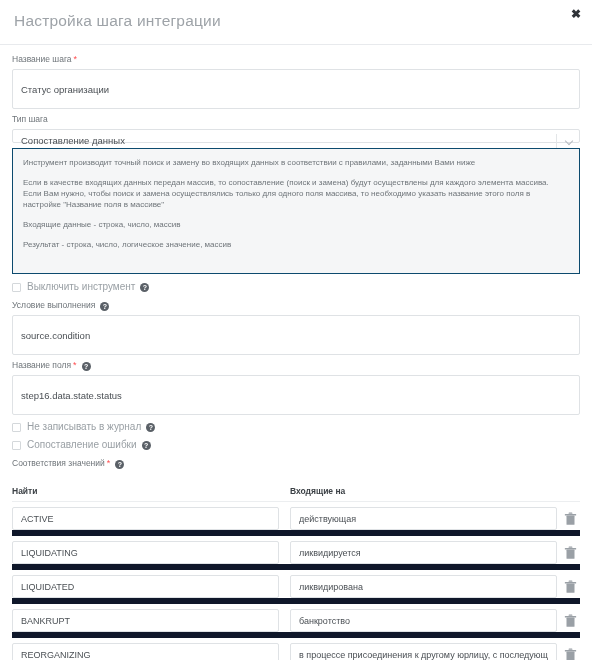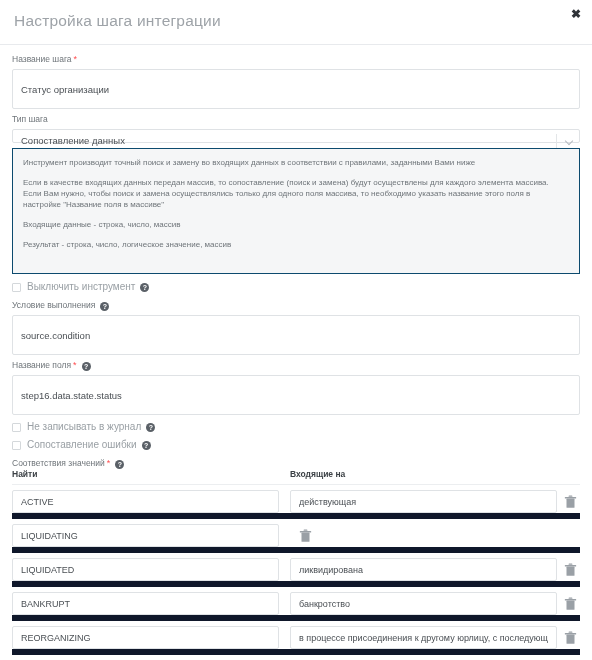--- a/index.html
+++ b/index.html
@@ -160,21 +160,21 @@
   }
   .checkbox-label {
     font-size: 10px;
     color: #9aa0a5;
     line-height: 10px;
   }
 
   
   .map-head {
     display: flex;
-    margin-top: 0;
+    margin-top: 17px;
     margin-bottom: 5px;
   }
   .map-head-cell {
     font-size: 8.5px;
     font-weight: bold;
     color: #3b4045;
   }
   .col-find  { width: 267px; flex: 0 0 267px; }
   .col-gap   { width: 11px;  flex: 0 0 11px; }
   .col-repl  { width: 267px; flex: 0 0 267px; }
@@ -314,20 +314,23 @@
               <rect x="4.6" y="0.5" width="3.8" height="1.3" rx="0.4" fill="#9aa0a6"></rect>
             </svg>
           </button>
         </div>
 
         <div class="map-row">
           <div class="col-find">
               <input class="text-input" type="text" value="LIQUIDATING" style="">
             </div>
           <div class="col-gap"></div>
+          <div class="col-repl">
+              <input class="text-input" type="text" value="ликвидируется" style="">
+            </div>
           <button class="del-btn">
             <svg class="trash" width="13" height="14" viewBox="0 0 13 14">
               <rect x="2.5" y="3.6" width="8" height="9.2" rx="0.6" fill="#9aa0a6"></rect>
               <rect x="0.8" y="1.9" width="11.4" height="1.5" rx="0.5" fill="#9aa0a6"></rect>
               <rect x="4.6" y="0.5" width="3.8" height="1.3" rx="0.4" fill="#9aa0a6"></rect>
             </svg>
           </button>
         </div>
 
         <div class="map-row">

